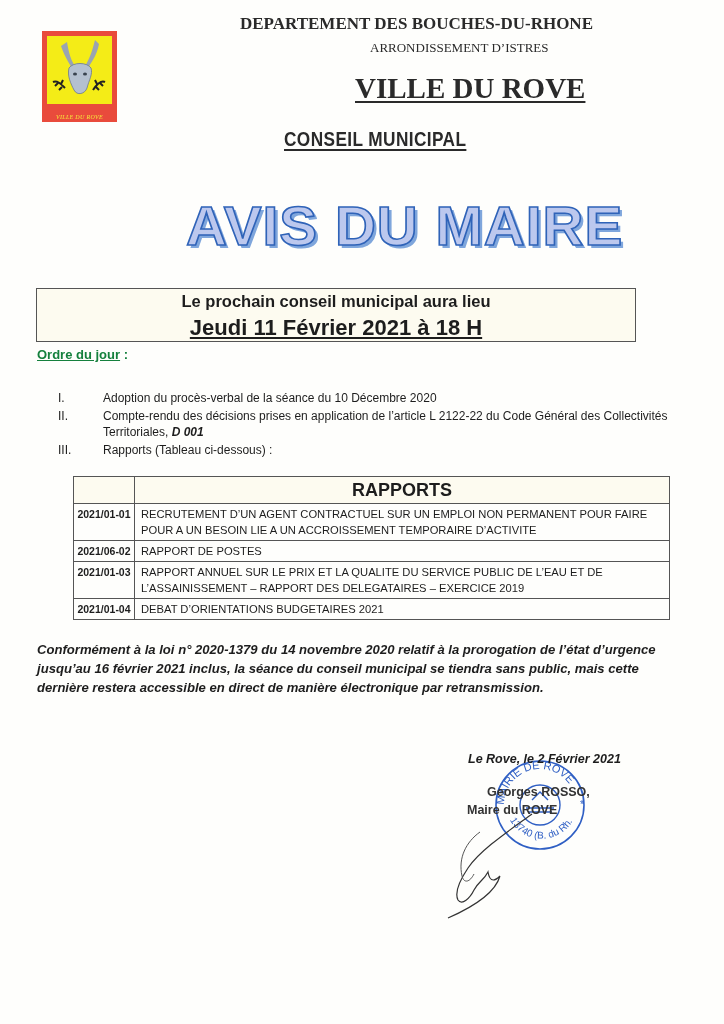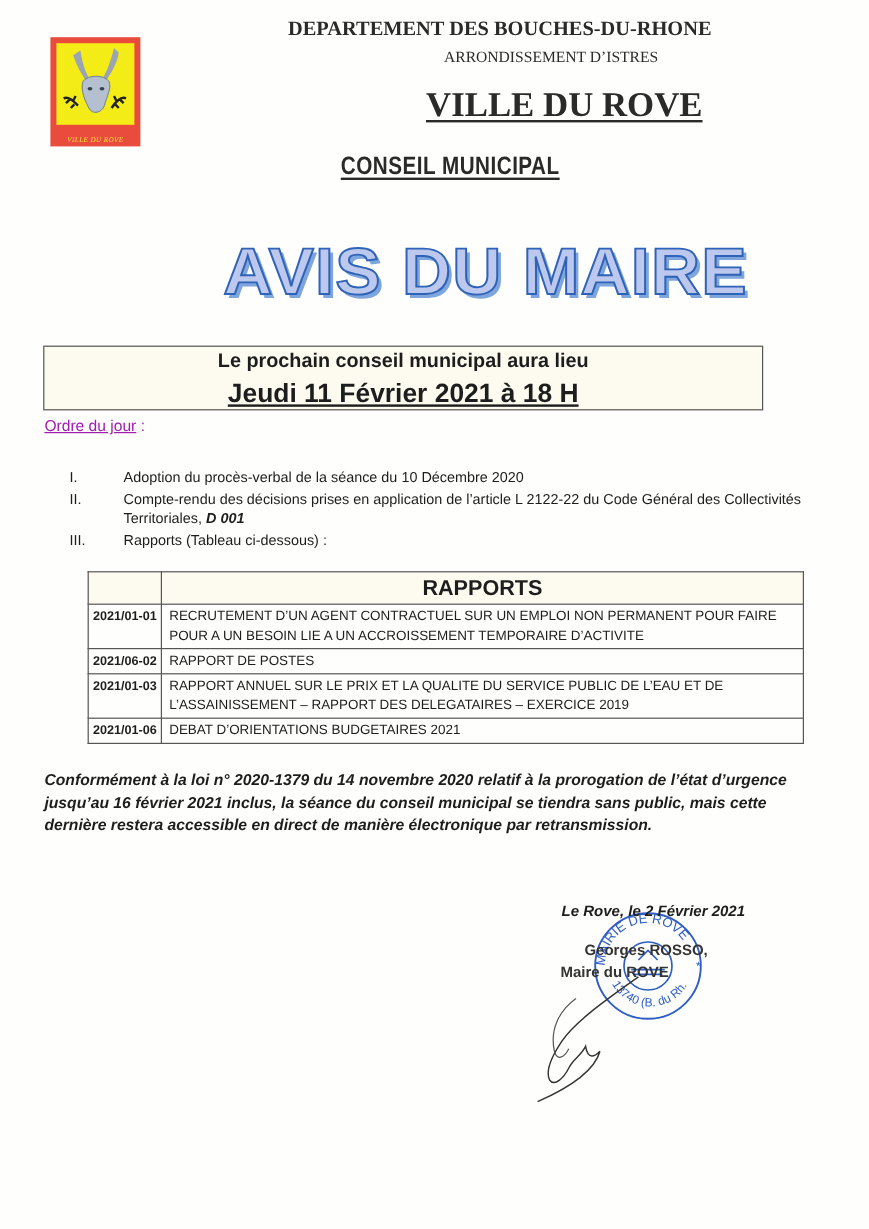--- a/index.html
+++ b/index.html
@@ -18,21 +18,21 @@
   .conseil { left: 284px; top: 127px; font-family: "Liberation Sans", sans-serif; font-weight: bold; font-size: 21px; color: #2a2a2a; text-decoration: underline; text-decoration-thickness: 2px; text-underline-offset: 3px; white-space: nowrap; transform: scaleX(0.82); transform-origin: left top; letter-spacing: 0.5px; }
 
   .avis { left: 186px; top: 194px; font-family: "Liberation Sans", sans-serif; font-weight: bold; font-size: 55px; letter-spacing: 1px; color: #bcc8ee; -webkit-text-stroke: 1.6px #2f63b8; text-shadow: 3px 3px 0 #7fa6dc; white-space: nowrap; transform: scaleX(1.03); transform-origin: left top; }
 
   
   .box { left: 36px; top: 288px; width: 598px; height: 52px; border: 1.5px solid #555; background: #fdfbf0; }
   .box-line1 { position: absolute; left: 0; right: 0; top: 3px; text-align: center; font-weight: bold; font-size: 16.5px; color: #1d1d1d; }
   .box-line2 { position: absolute; left: 0; right: 0; top: 26px; text-align: center; font-weight: bold; font-size: 22px; color: #1d1d1d; }
   .box-line2 span { text-decoration: underline; text-underline-offset: 2px; }
 
-  .ordre { left: 37px; top: 347px; font-size: 13px; font-weight: normal; color: #a21caf; }
+  .ordre { left: 37px; top: 347px; font-size: 13px; font-weight: bold; color: #15803d; }
   .ordre .u { text-decoration: underline; }
 
   
   .agenda { left: 58px; top: 390px; width: 650px; font-size: 12px; color: #1d1d1d; }
   .agenda-item { display: flex; line-height: 16px; margin-bottom: 2px; }
   .agenda-num { width: 45px; flex: none; }
   .agenda-text { flex: 1; }
 
   
   .tbl { left: 37px; top: 476px; width: 597px; border-collapse: collapse; font-size: 11.2px; color: #1d1d1d; margin-left: 36px; }
@@ -108,21 +108,21 @@
   </tr>
   <tr>
     <td class="num">2021/06-02</td>
     <td>RAPPORT DE POSTES</td>
   </tr>
   <tr>
     <td class="num">2021/01-03</td>
     <td>RAPPORT ANNUEL SUR LE PRIX ET LA QUALITE DU SERVICE PUBLIC DE L’EAU ET DE L’ASSAINISSEMENT – RAPPORT DES DELEGATAIRES – EXERCICE 2019</td>
   </tr>
   <tr>
-    <td class="num">2021/01-06</td>
+    <td class="num">2021/01-04</td>
     <td>DEBAT D’ORIENTATIONS BUDGETAIRES 2021</td>
   </tr>
 </tbody>
   </table>
 
 <div class="abs notice">Conformément à la loi n° 2020-1379 du 14 novembre 2020 relatif à la prorogation de l’état d’urgence jusqu’au 16 février 2021 inclus, la séance du conseil municipal se tiendra sans public, mais cette dernière restera accessible en direct de manière électronique par retransmission.</div>
 
 <svg class="abs stamp" viewBox="0 0 95 105">
   <defs>
     <path id="arcTop" d="M12 55 A36 36 0 0 1 84 55"></path>

